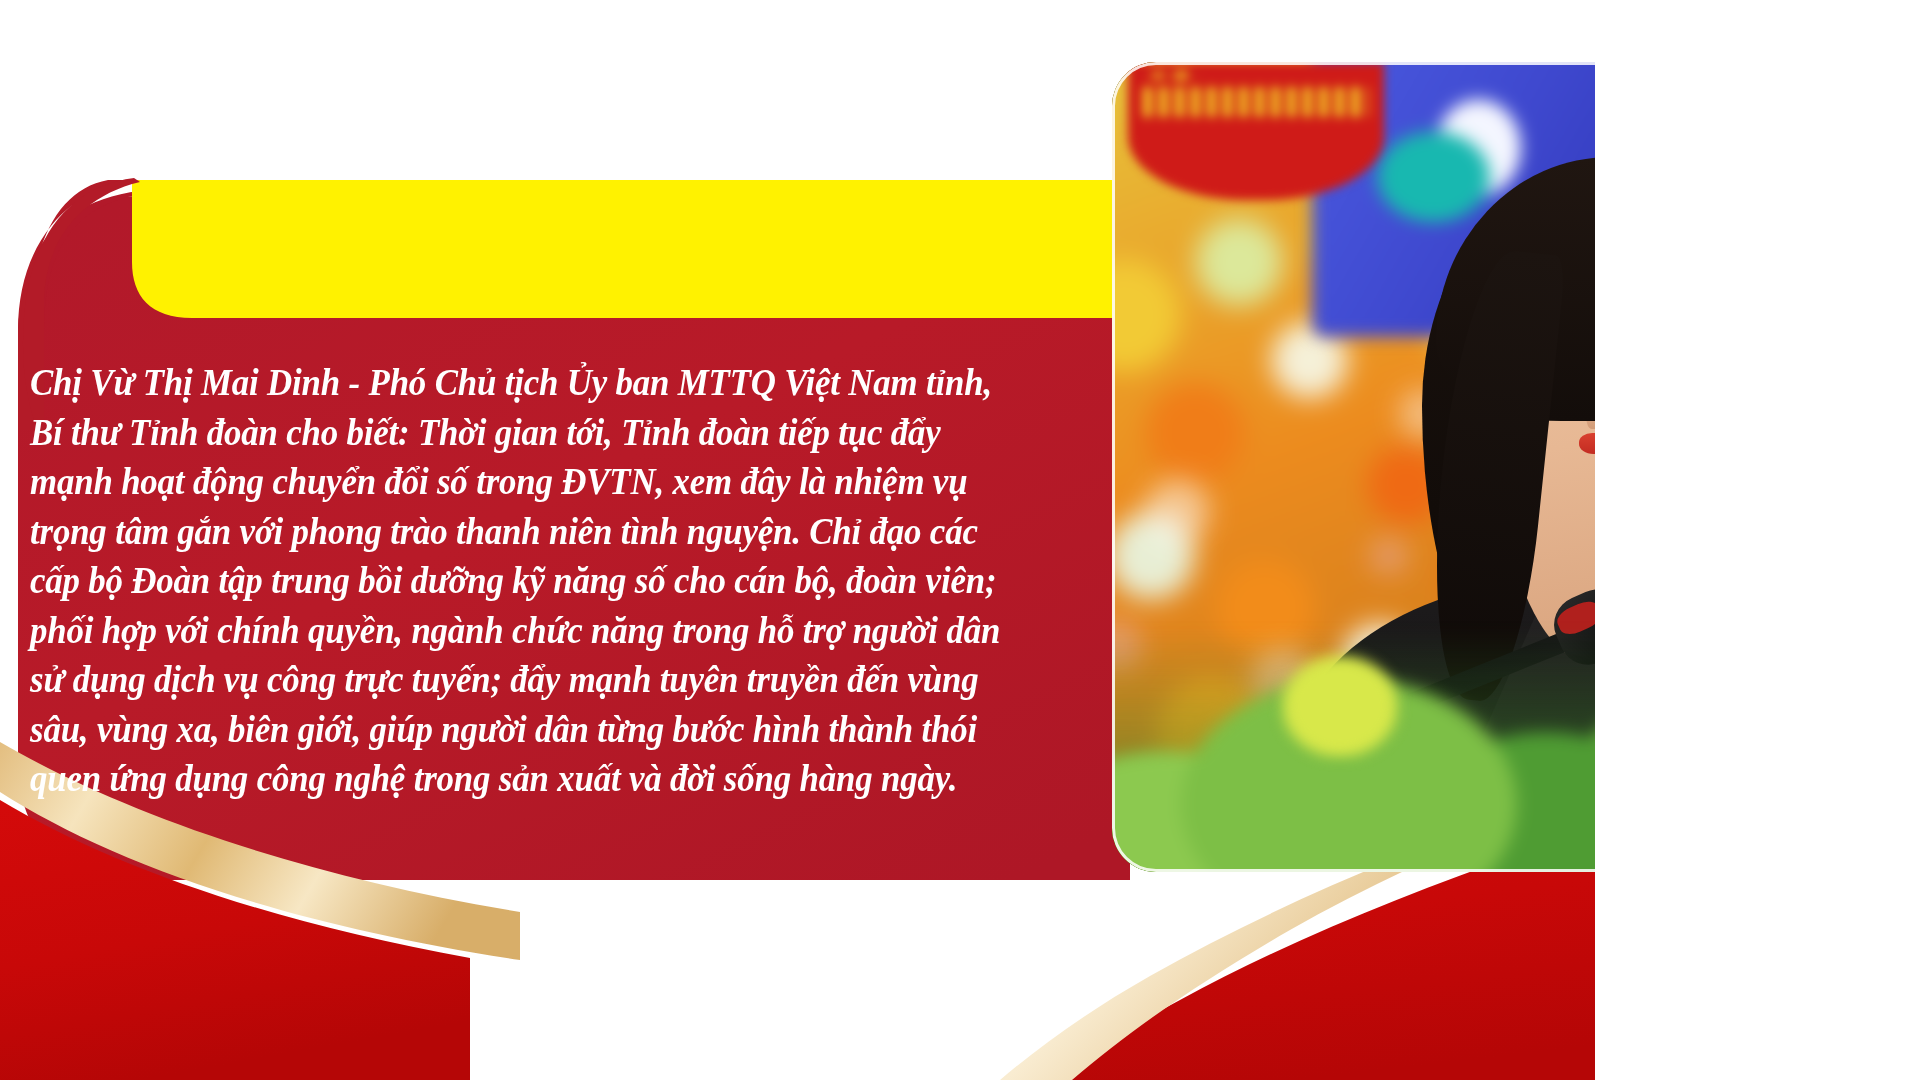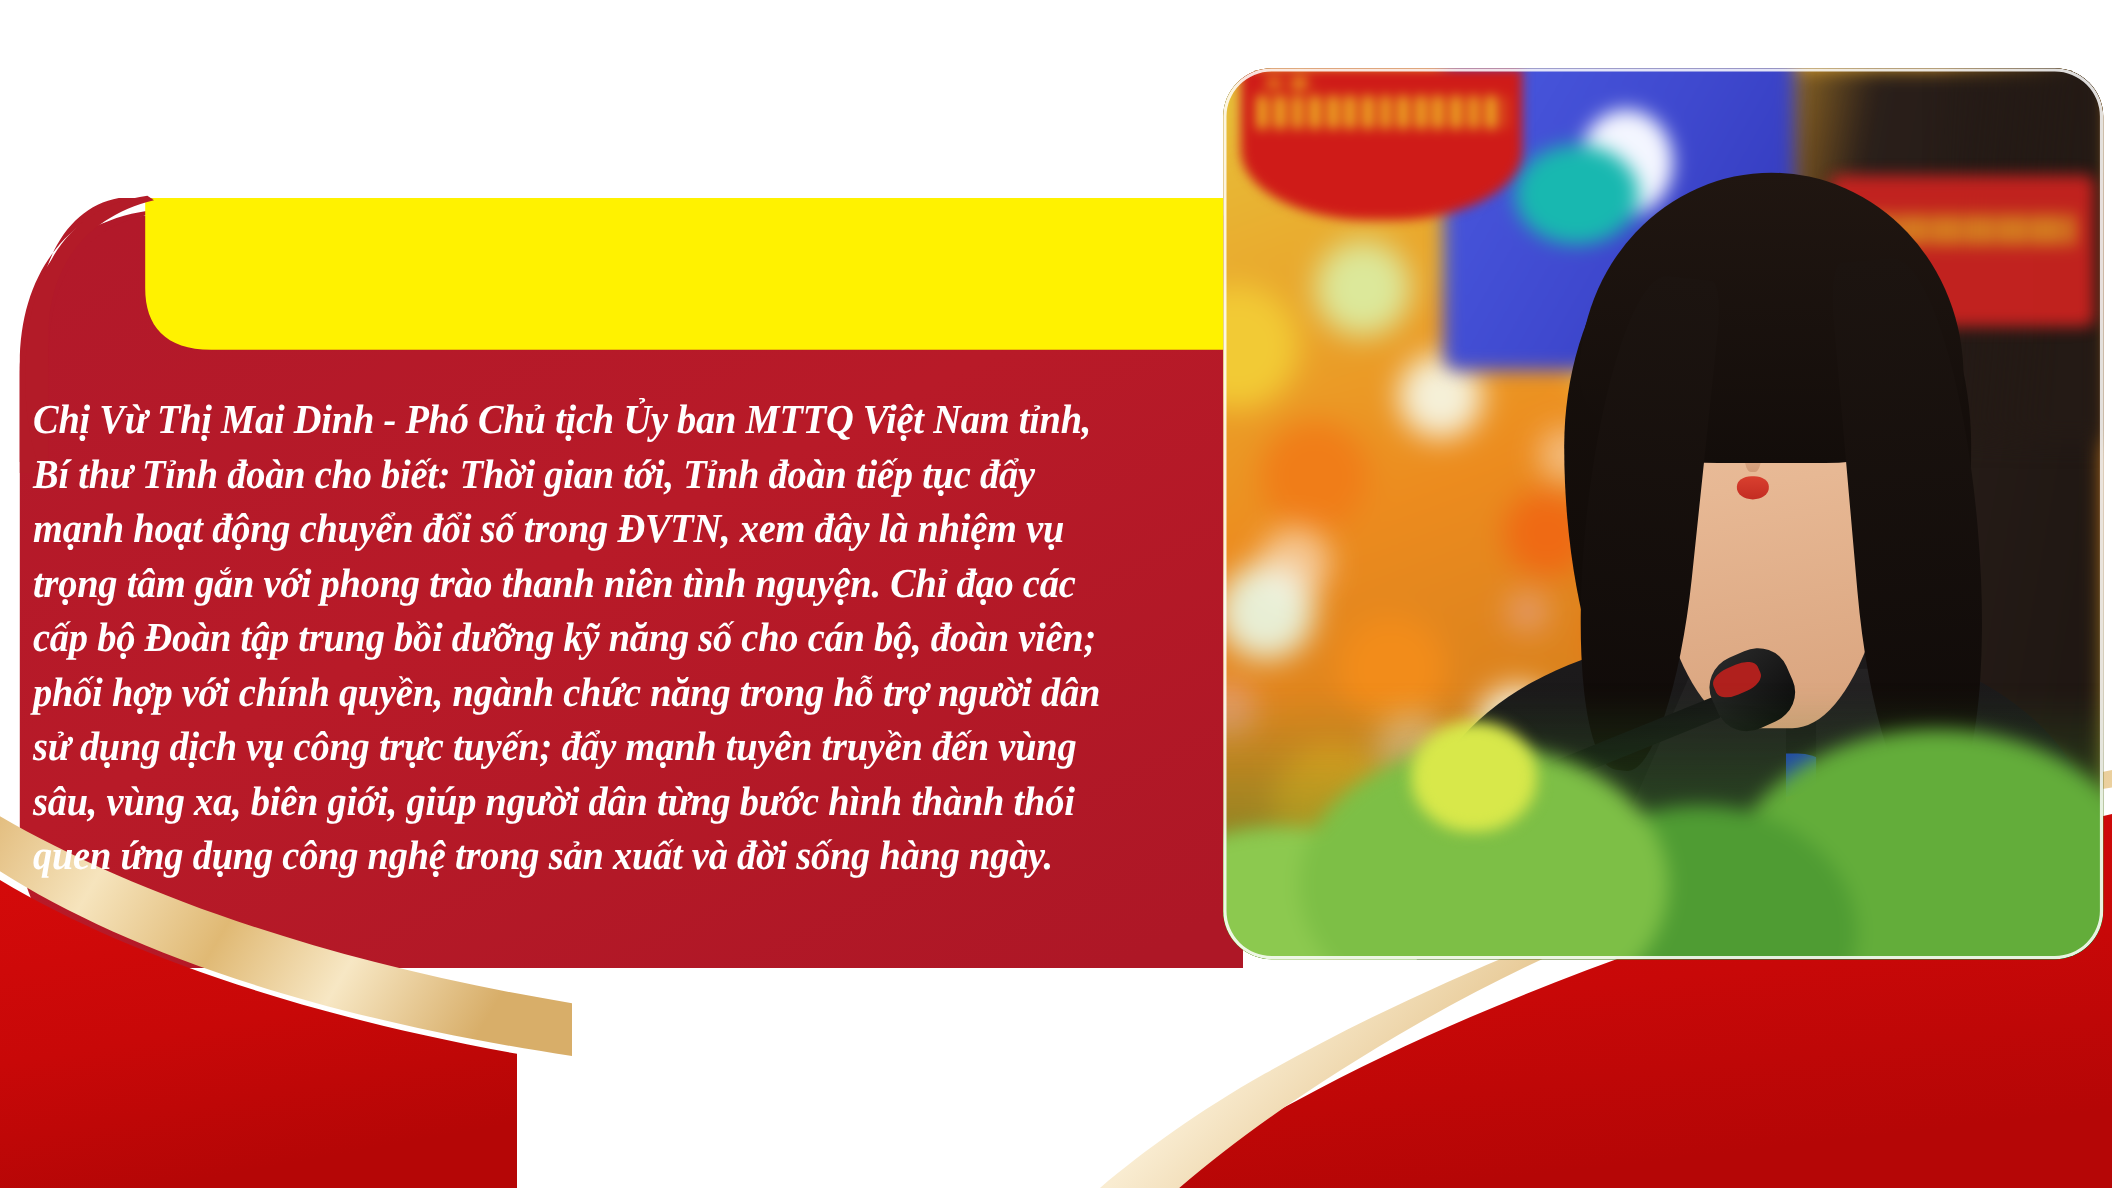--- a/index.html
+++ b/index.html
@@ -5,21 +5,21 @@
   html, body {
     margin: 0;
     padding: 0;
     background: #ffffff;
   }
   body {
     font-family: "Liberation Serif", "DejaVu Serif", serif;
   }
   #infographic {
     position: relative;
-    width: 1920px;
+    width: 1595px;
     height: 1080px;
     background: #ffffff;
     overflow: hidden;
   }
   .layer {
     position: absolute;
     top: 0; left: 0;
     width: 1920px;
     height: 1080px;
   }

